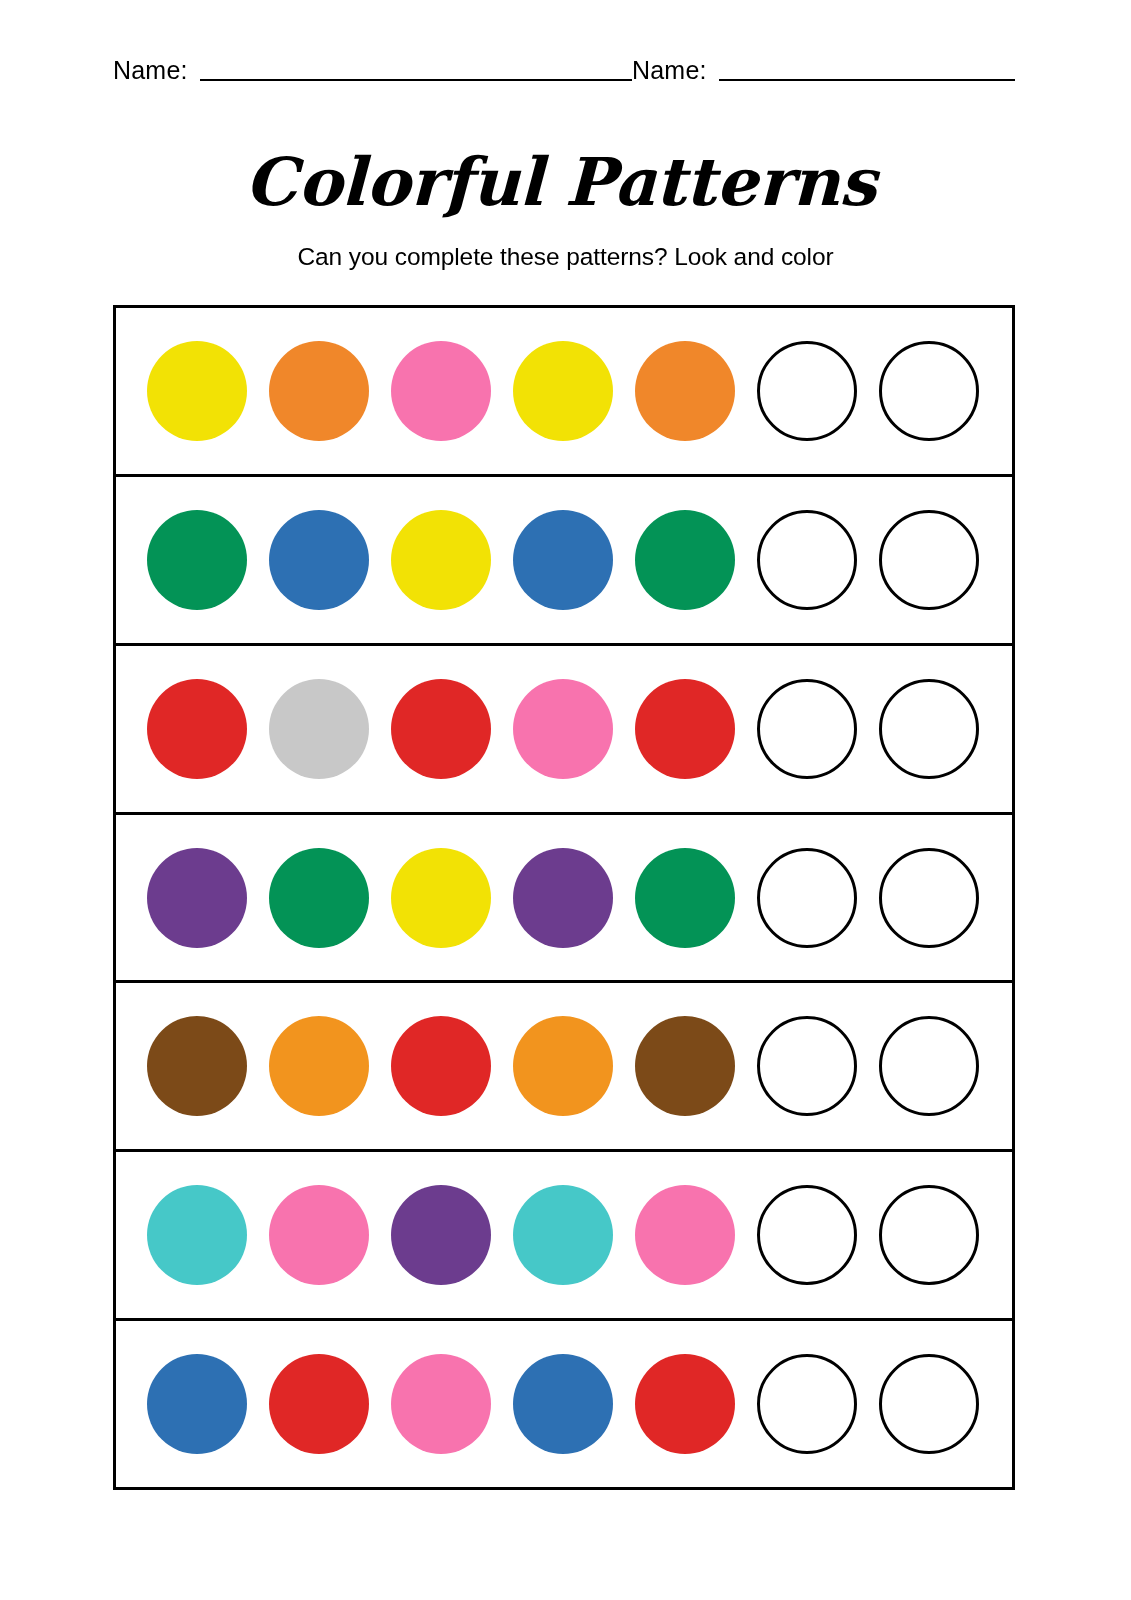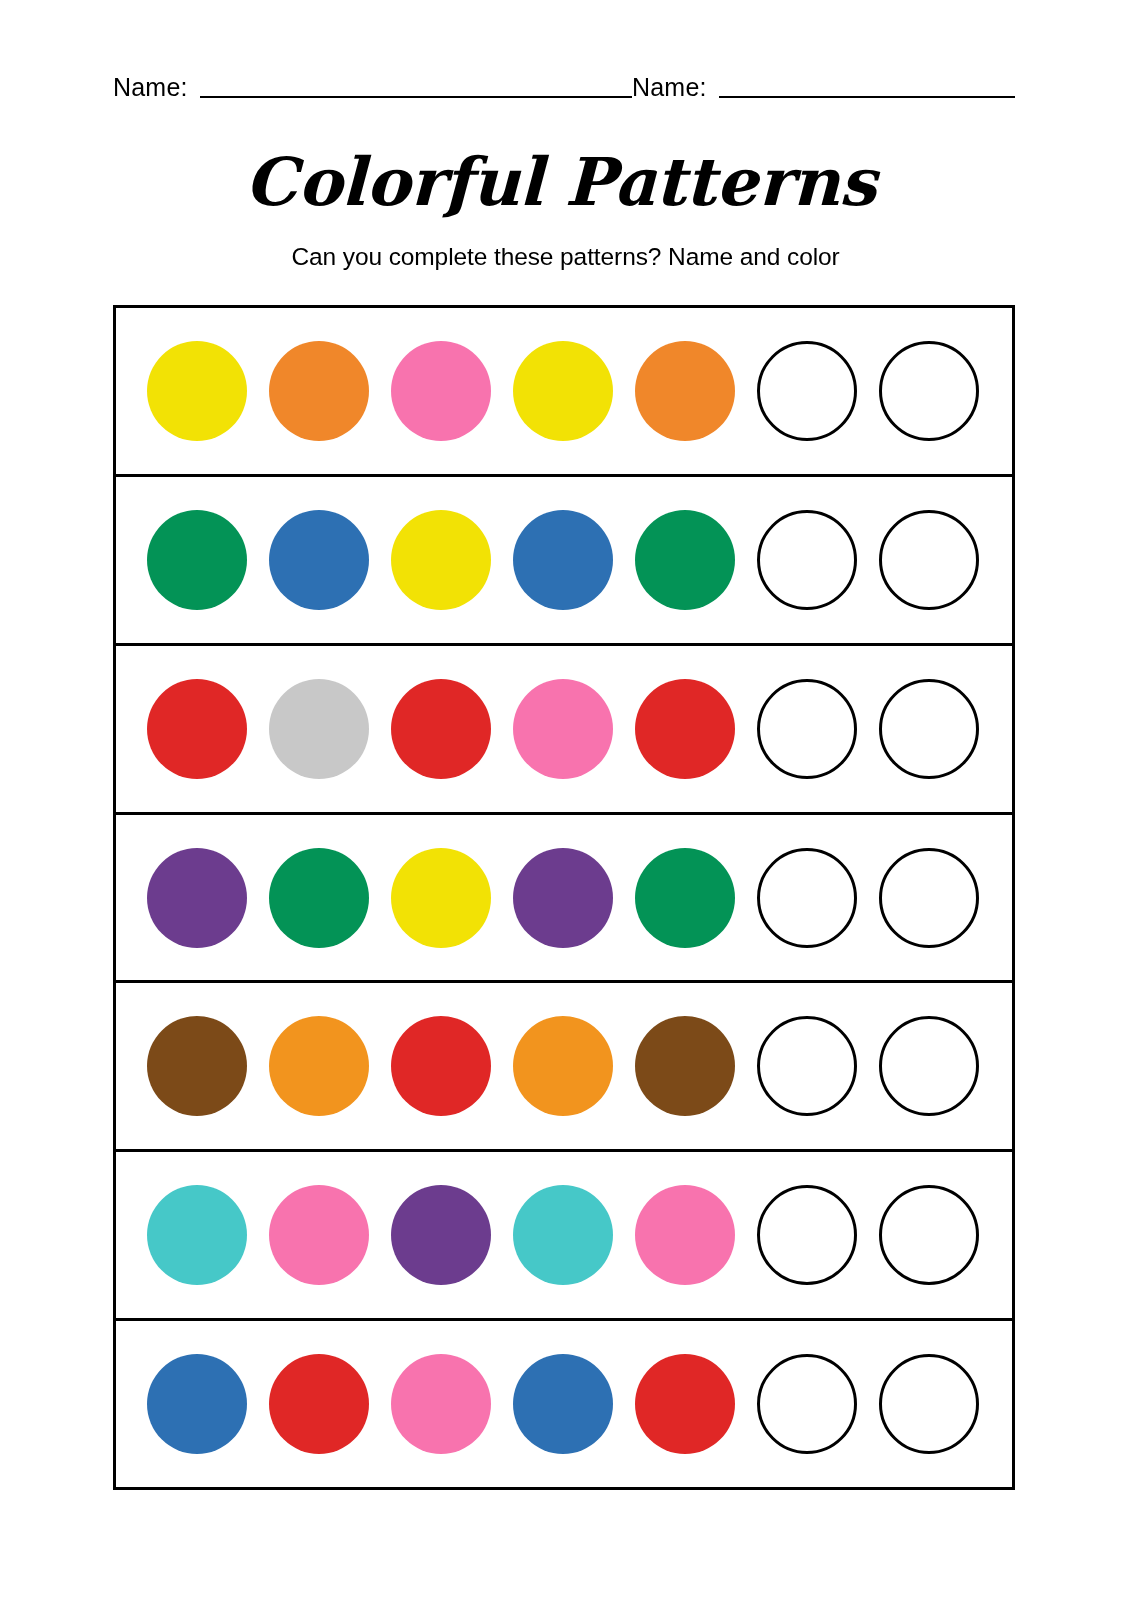--- a/index.html
+++ b/index.html
@@ -19,21 +19,21 @@
   .sheet {
     position: absolute;
     inset: 0;
     width: 1131px;
     height: 1600px;
   }
 
   
   .header-fields {
     position: absolute;
-    top: 62px;
+    top: 45px;
     left: 113px;
     width: 902px;
     height: 40px;
     display: flex;
     align-items: flex-end;
     text-align: right;
   }
   .field {
     display: flex;
     align-items: flex-end;
@@ -130,21 +130,21 @@
       <span class="field-line"></span>
     </div>
     <div class="field field-date">
       <span class="field-label">Name:</span>
       <span class="field-line"></span>
     </div>
   </div>
 
   <div class="title-block">
     <h1 class="worksheet-title">Colorful Patterns</h1>
-    <p class="worksheet-subtitle">Can you complete these patterns? Name and color</p>
+    <p class="worksheet-subtitle">Can you complete these patterns? Look and color</p>
   </div>
 
   <div class="pattern-table">
       <div class="pattern-row">
         <div class="cell" style="background: rgb(242, 226, 5);"></div>
         <div class="cell" style="background: rgb(240, 135, 42);"></div>
         <div class="cell" style="background: rgb(248, 115, 174);"></div>
         <div class="cell" style="background: rgb(242, 226, 5);"></div>
         <div class="cell" style="background: rgb(240, 135, 42);"></div>
         <div class="cell empty"></div>

